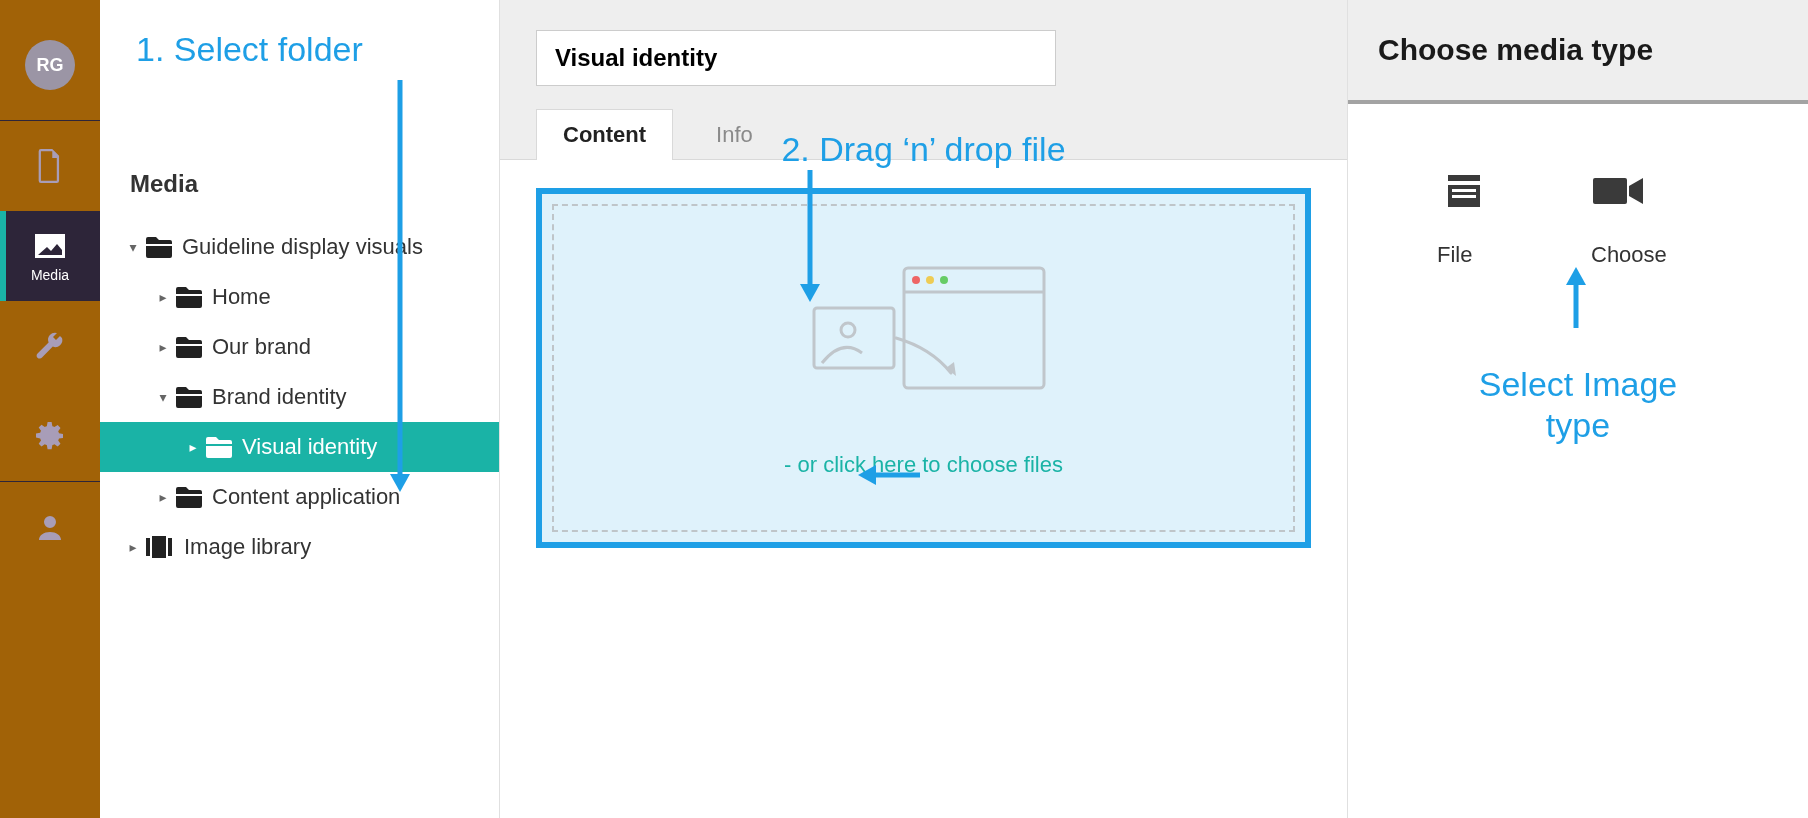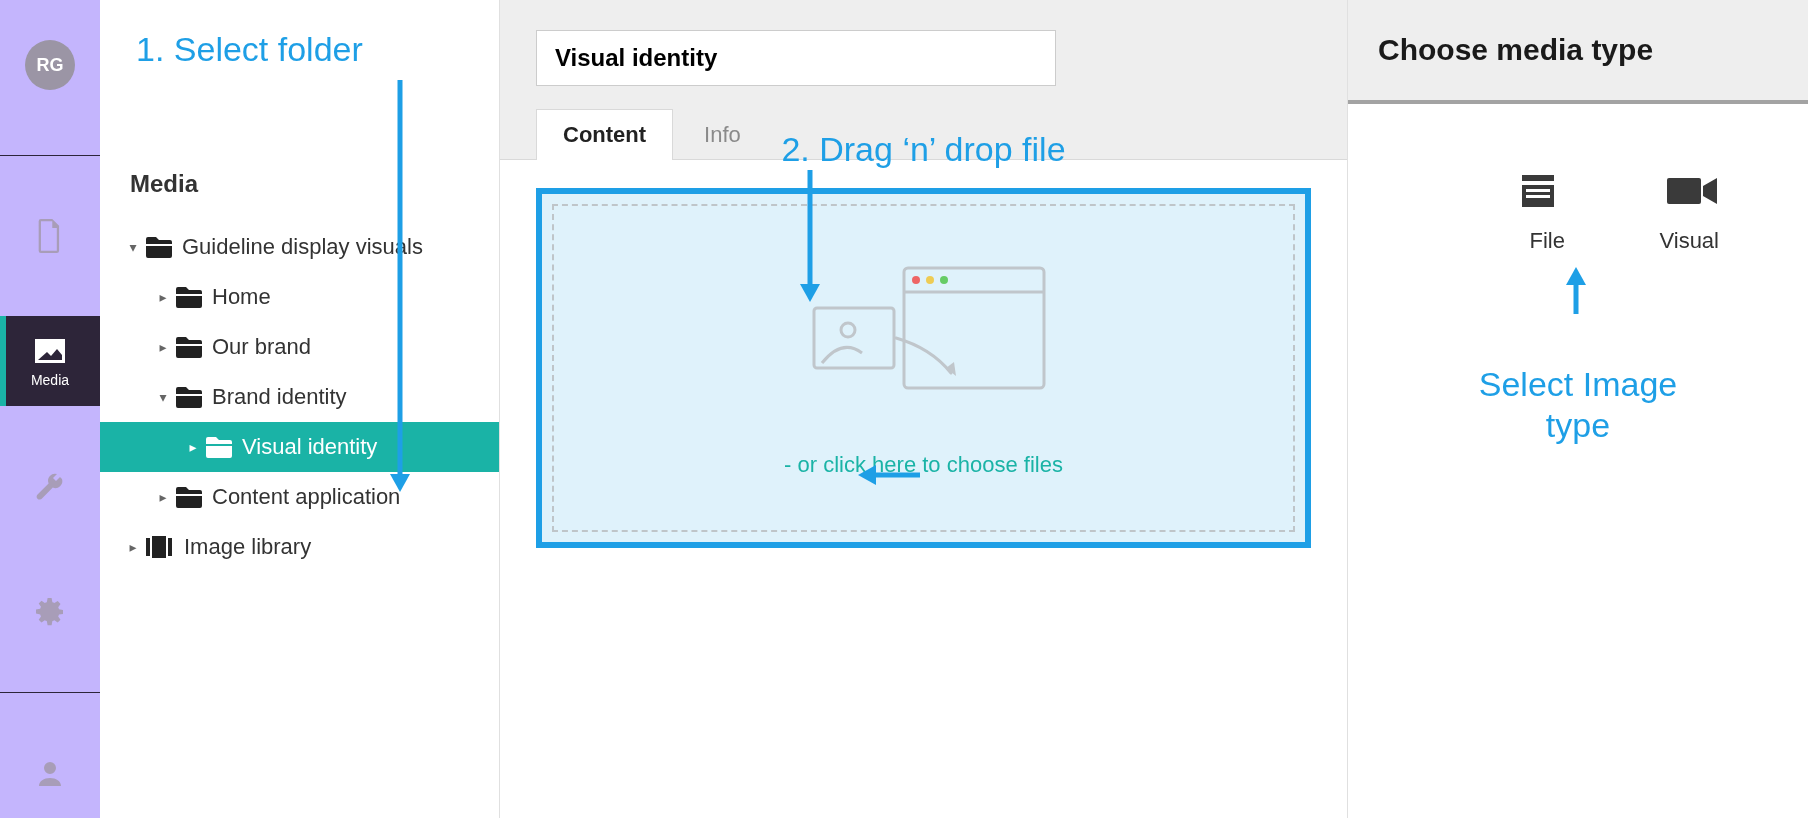--- a/index.html
+++ b/index.html
@@ -1,20 +1,20 @@
 <!DOCTYPE html>
 <html><head>
 <meta charset="utf-8">
 <style>
   * { box-sizing: border-box; margin: 0; padding: 0; }
   html, body { height: 100%; width: 100%; font-family: "Segoe UI", "Helvetica Neue", Arial, sans-serif; color:#1a1a1a; overflow:hidden; }
   body { display:flex; flex-direction:row; background:#eee; }
 
   
-  .rail { width:100px; background:#c4b5fd; display:flex; flex-direction:column; align-items:center;justify-content:space-between; }
+  .rail { width:100px; background:#a16207; display:flex; flex-direction:column; align-items:center; }
   .rail-avatar { width:50px; height:50px; border-radius:50%; background:#9b95a5; color:#fff; display:flex; align-items:center; justify-content:center; font-size:18px; font-weight:600; margin:40px 0 30px; }
   .rail-sep { width:100%; height:1px; background:#2d2539; }
   .rail-item { width:100%; height:90px; display:flex; flex-direction:column; align-items:center; justify-content:center; color:#a89db8; cursor:pointer; position:relative; }
   .rail-item.active { background:#2d2539; color:#fff; }
   .rail-item.active::before { content:""; position:absolute; left:0; top:0; bottom:0; width:6px; background:#1ab3a6; }
   .rail-item .ic { width:34px; height:34px; display:flex; align-items:center; justify-content:center; }
   .rail-item .lbl { font-size:14px; margin-top:4px; }
   .rail-item svg { fill:currentColor; }
 
   
@@ -33,35 +33,35 @@
 
   
   .d0 { padding-left:24px; }
   .d1 { padding-left:54px; }
   .d2 { padding-left:84px; }
 
   
   .main { flex:1 1 auto; min-width:400px; background:#fff; display:flex; flex-direction:column; border-right:1px solid #e0e0e0; }
   .main-head { background:#eee; padding:30px 36px 0 36px; border-bottom:1px solid #d9d9d9; }
   .title-input { width:100%; max-width:520px; height:56px; border:1px solid #ccc; background:#fff; font-size:24px; font-weight:700; padding:0 18px; }
-  .tabs { display:flex; gap:4px; margin-top:22px; }
+  .tabs { display:flex; gap:16px; margin-top:22px; }
   .tab { padding:12px 26px; font-size:22px; color:#8a8a8a; cursor:pointer; border:1px solid transparent; border-bottom:none; position:relative; top:1px; }
   .tab.active { background:#fff; color:#222; border-color:#d9d9d9; font-weight:600; }
 
   .main-body { flex:1; padding:28px 36px; position:relative; }
   .dropzone { border:6px solid #1e9fe6; background:#dff2fb; padding:10px; height:360px; display:flex; flex-direction:column; align-items:center; justify-content:center; position:relative; }
   .dropzone-inner { border:2px dashed #bfc5c9; position:absolute; inset:10px; display:flex; flex-direction:column; align-items:center; justify-content:center; }
   .dz-illus { margin-bottom:30px; }
   .dz-link { color:#1ab3a6; font-size:22px; cursor:pointer; }
 
   
   .right { width:460px; background:#fff; display:flex; flex-direction:column; }
   .right-head { height:104px; background:#eee; border-bottom:4px solid #a3a3a3; display:flex; align-items:center; padding:0 30px; font-size:30px; font-weight:800; }
   .right-body { padding:40px 20px; display:flex; gap:14px; align-items:flex-start; justify-content:center; position:relative; }
-  .mcard { width:140px; display:flex; flex-direction:column; align-items:flex-end; gap:16px; padding:20px 0 14px; cursor:pointer; border:6px solid transparent; }
+  .mcard { width:140px; display:flex; flex-direction:column; align-items:flex-start; gap:30px; padding:20px 0 14px; cursor:pointer; border:6px solid transparent; }
   .mcard.selected { border-color:#1e9fe6; background:#eaf6fe; }
   .mcard .mic { width:54px; height:42px; display:flex; align-items:center; justify-content:center; color:#3a3a3a; }
   .mcard .mlbl { font-size:22px; color:#333; }
 
   
   .annot { position:absolute; color:#1e9fe6; font-size:34px; pointer-events:none; font-weight:400; }
   .annot-line { stroke:#1e9fe6; stroke-width:5; fill:none; }
   .annot-arrowhead { fill:#1e9fe6; }
 
   .annot1-text { left:30px; top:30px; background:#fff; padding:0 6px; }
@@ -280,21 +280,21 @@
     </div>
 
 
     <div class="mcard">
       <span class="mic">
         <svg width="50" height="34" viewBox="0 0 50 34" fill="#3a3a3a">
             <rect x="0" y="4" width="34" height="26" rx="2"></rect>
             <path d="M36 12 l14 -8 v26 l-14 -8 z"></path>
           </svg>
       </span>
-      <span class="mlbl">Visual</span>
+      <span class="mlbl">Choose</span>
     </div>
 
     <svg class="overlay" style="left:0;top:0;width:100%;height:100%;">
       <path class="annot-line" d="M228 250 L228 175"></path>
       <path class="annot-arrowhead" d="M228 163 l-10 18 h20 z"></path>
     </svg>
     <div class="annot3-text">Select Image<br>type</div>
   </div>
 </aside>
 

